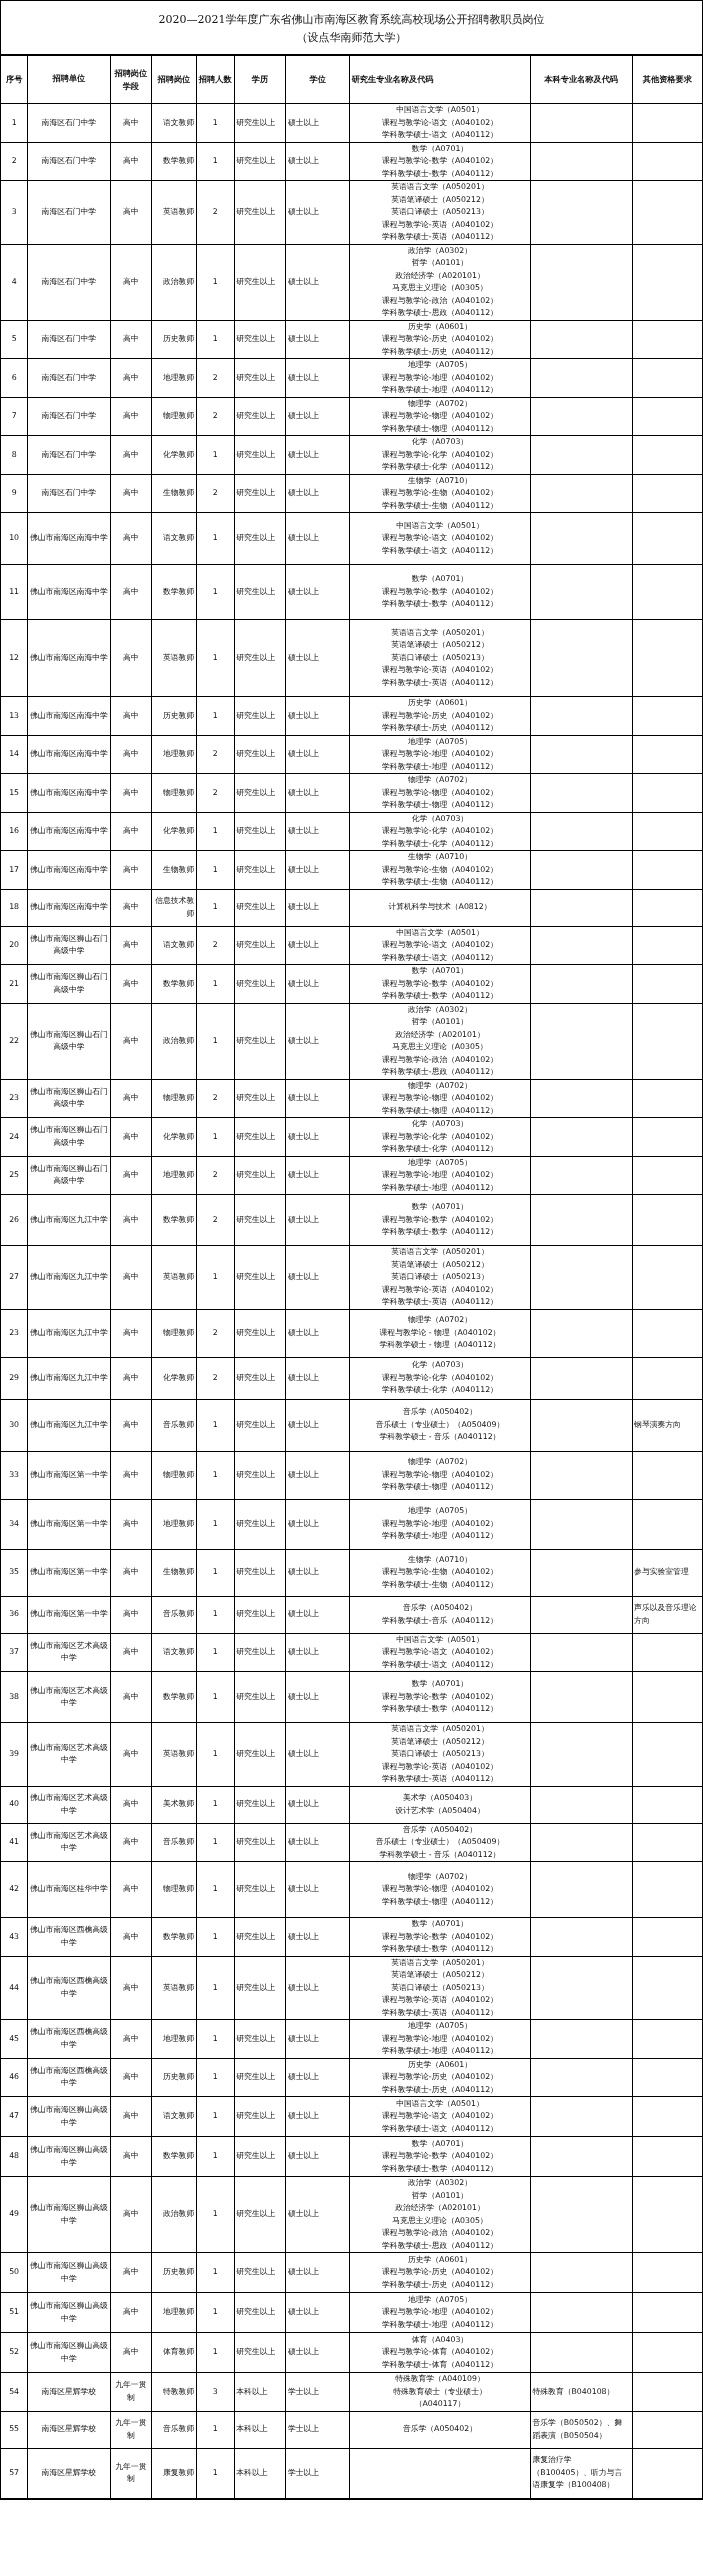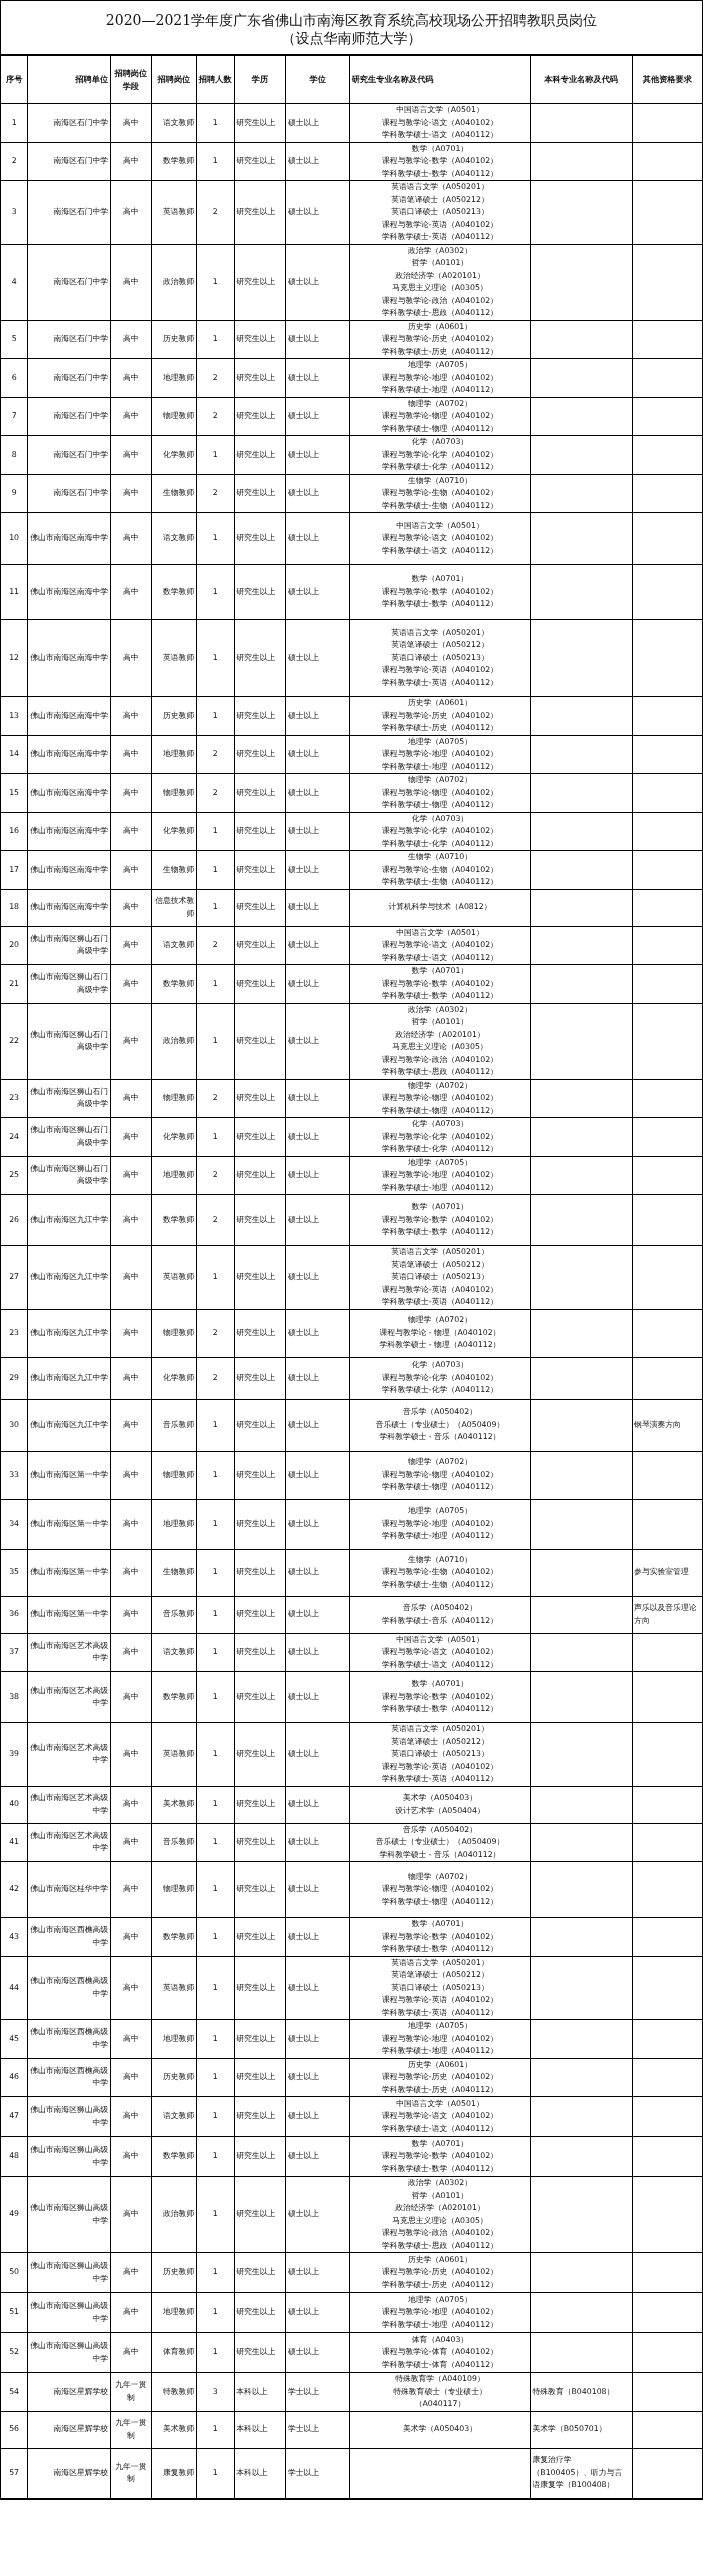--- a/index.html
+++ b/index.html
@@ -1,25 +1,25 @@
 <!DOCTYPE html>
 <html style="font-size:12.5px"><head>
 <meta charset="utf-8">
 <style>
   html, body { margin: 0; padding: 0; background: #ffffff; }
   body { width: 703px; font-family: "DejaVu Sans", "Liberation Sans", sans-serif; color: #111; }
   .sheet { width: 703px; box-sizing: border-box; border: 0.8px solid #000; }
   .title-block { height: 54px; border-bottom: 0.8px solid #000; text-align: center; box-sizing: border-box; padding-top: 10px; }
-  .title-line { font-family: "DejaVu Serif", "Liberation Serif", serif; font-size: 14px; line-height: 18px; letter-spacing: 0px; }
+  .title-line { font-family: "DejaVu Serif", "Liberation Serif", serif; font-size: 11px; line-height: 18px; letter-spacing: 0px; }
   table { border-collapse: collapse; width: 703px; table-layout: fixed; margin-left: -0.8px; }
   td, th { border: 0.8px solid #000; font-size: 7.8px; line-height: 12.5px; padding: 0 1.6px; vertical-align: middle; overflow: hidden; }
   th { font-weight: bold; font-size: 8.2px; line-height: 12.5px; }
   thead tr { height: 48px; }
   .c-idx { text-align: center; }
-  .c-unit { text-align: right; }
+  .c-unit { text-align: center; font-family: Liberation Serif, serif; }
   .c-stage { text-align: center; }
   .c-post { text-align: right; padding-left: 0.8px; }
   .c-num { text-align: center; }
   .c-edu { text-align: left; padding-left: 1.6px; }
   .c-deg { text-align: left; padding-left: 1.6px; }
   .c-grad { text-align: center; padding-left: 1.6px; }
   .c-ug { text-align: left; padding-left: 1.6px; }
   .c-other { text-align: left; padding-left: 1.6px; }
   th.h-grad { text-align: left; }
   .major { display: block; white-space: nowrap; }
@@ -870,31 +870,31 @@
     <td class="c-deg">学士以上</td>
     <td class="c-grad">
             <span class="major">特殊教育学（A040109）</span>
             <span class="major">特殊教育硕士（专业硕士）</span>
             <span class="major">（A040117）</span>
           </td>
     <td class="c-ug">特殊教育（B040108）</td>
     <td class="c-other"></td>
   </tr>
         <tr style="height: 37px;">
-    <td class="c-idx">56</td>
+    <td class="c-idx">55</td>
     <td class="c-unit">南海区星辉学校</td>
     <td class="c-stage">九年一贯制</td>
-    <td class="c-post">美术教师</td>
+    <td class="c-post">音乐教师</td>
     <td class="c-num">1</td>
     <td class="c-edu">本科以上</td>
     <td class="c-deg">学士以上</td>
     <td class="c-grad">
-            <span class="major">美术学（A050403）</span>
-          </td>
-    <td class="c-ug">美术学（B050701）</td>
+            <span class="major">音乐学（A050402）</span>
+          </td>
+    <td class="c-ug">音乐学（B050502）、舞蹈表演（B050504）</td>
     <td class="c-other"></td>
   </tr>
         <tr style="height: 50px;">
     <td class="c-idx">57</td>
     <td class="c-unit">南海区星辉学校</td>
     <td class="c-stage">九年一贯制</td>
     <td class="c-post">康复教师</td>
     <td class="c-num">1</td>
     <td class="c-edu">本科以上</td>
     <td class="c-deg">学士以上</td>

